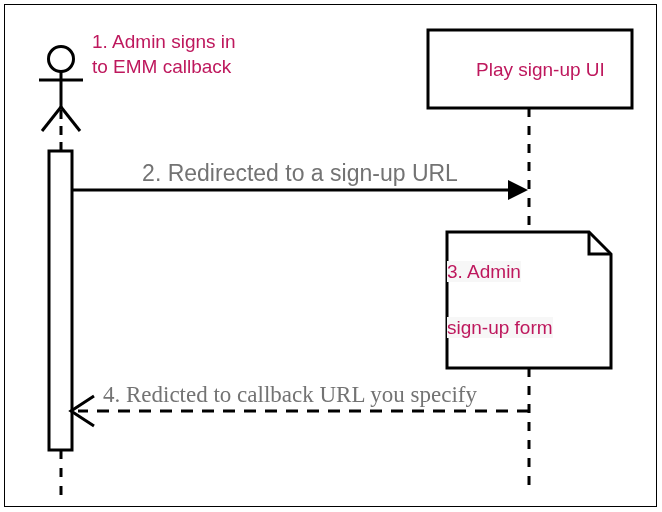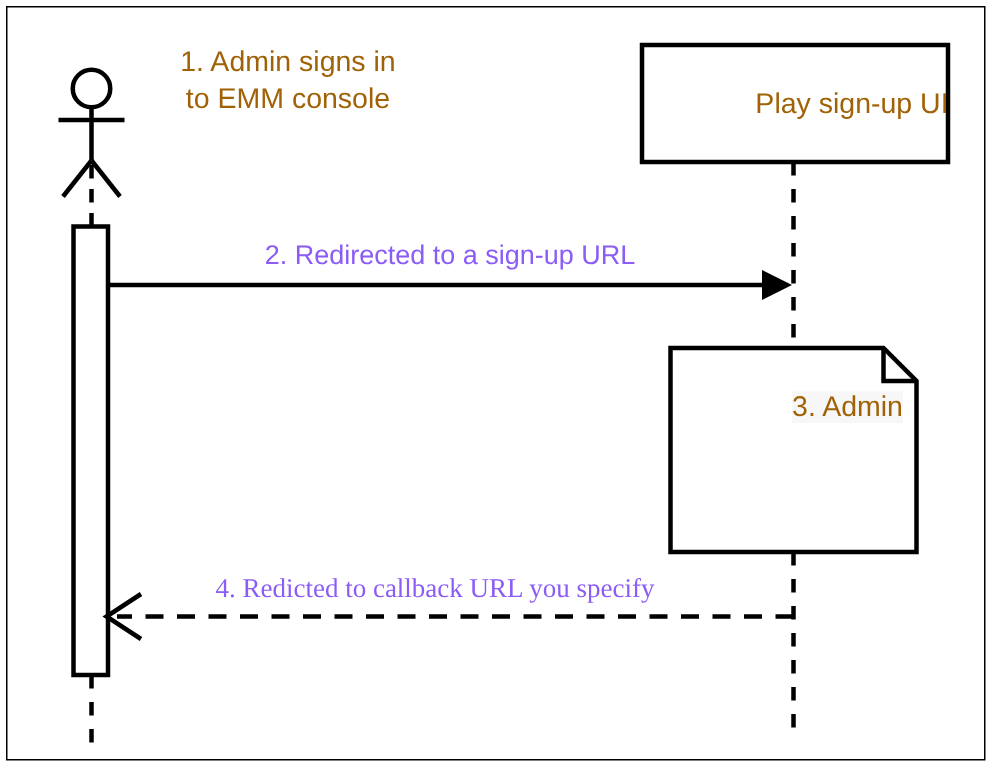--- a/index.html
+++ b/index.html
@@ -28,22 +28,21 @@
   }
   .svg-layer {
     position: absolute;
     left: 0;
     top: 0;
     width: 662px;
     height: 512px;
   }
   .node-label {
     position: absolute;
-    text-align: center;
-    color: #a16207;
+    color: #be185d;
     font-size: 19px;
     line-height: 25px;
     white-space: pre;
     font-family: "Liberation Sans", sans-serif;
   }
   
   #actor-caption {
     left: 92px;
     top: 29px;
     width: 200px;
@@ -54,30 +53,29 @@
     top: 57px;
     width: 184px;
     padding-left: 48px;
   }
   
   #note-caption {
     left: 447px;
     top: 258px;
     width: 164px;
     line-height: 28px;
-    margin-left: 36px;
   }
   #note-caption .hl {
     background: #f7f7f7;
   }
   
   .msg-label {
     position: absolute;
-    color: #8b5cf6;
-    font-size: 18px;
+    color: #737373;
+    font-size: 23px;
     white-space: pre;
     font-family: "Liberation Sans", sans-serif;
     text-align: center;
   }
   #msg2-label {
     left: 80px;
     top: 160px;
     width: 440px;
   }
   #msg4-label {
@@ -128,23 +126,23 @@
       <path d="M 589 232 L 589 254 L 611 254" fill="none" stroke="#000" stroke-width="3"></path>
     </g>
 
     <g>
       <line x1="529" y1="411" x2="78" y2="411" stroke="#000" stroke-width="3" stroke-dasharray="12,9"></line>
       <polyline points="94,396 71,411 94,426" fill="none" stroke="#000" stroke-width="3"></polyline>
     </g>
 
   </svg>
 
-  <div class="node-label" id="actor-caption"><span>1. Admin signs in</span><br><span>to EMM console</span></div>
+  <div class="node-label" id="actor-caption"><span>1. Admin signs in</span><br><span>to EMM callback</span></div>
 
   <div class="node-label" id="participant-label">Play sign-up UI</div>
 
-  <div class="node-label" id="note-caption"><span class="hl">3. Admin</span><br><br></div>
+  <div class="node-label" id="note-caption"><span class="hl">3. Admin</span><br><br><span class="hl">sign-up form</span></div>
 
   <div class="msg-label" id="msg2-label">2. Redirected to a sign-up URL</div>
 
   <div class="msg-label" id="msg4-label">4. Redicted to callback URL you specify</div>
 
 </div>
 
 </body></html>

